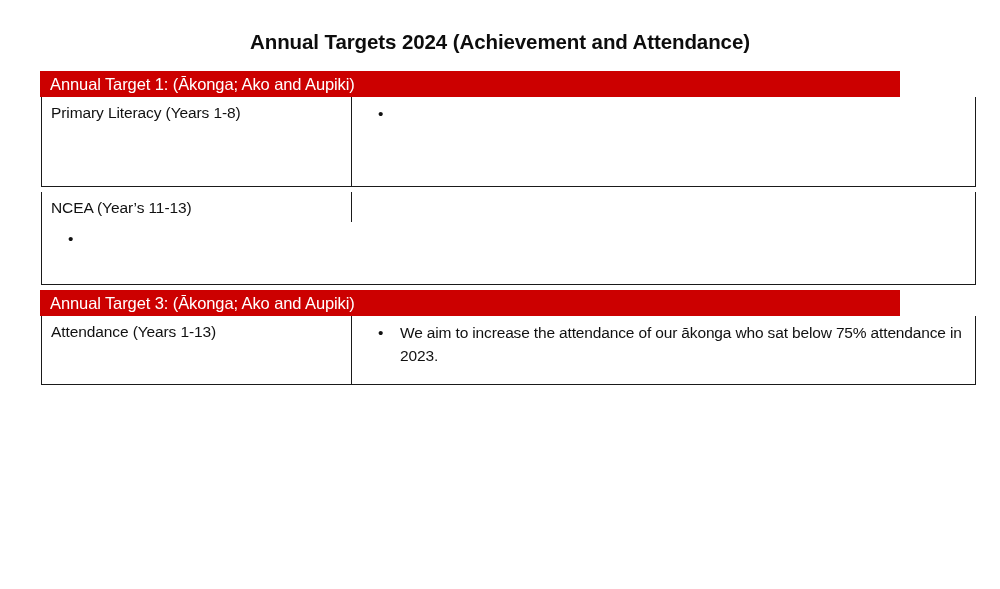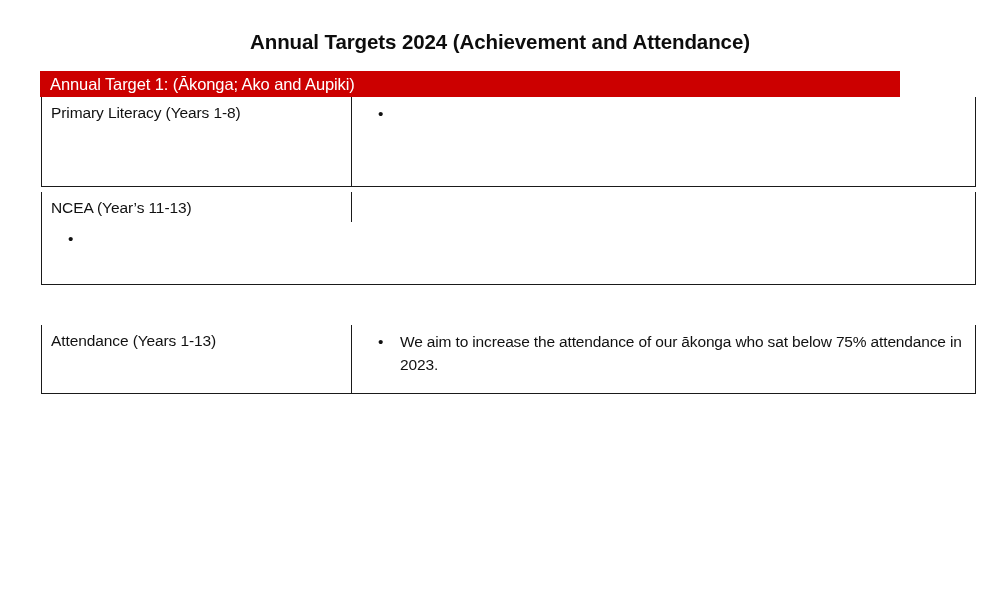--- a/index.html
+++ b/index.html
@@ -120,21 +120,21 @@
     left: 26px;
     top: 0;
     font-size: 15.5px;
     line-height: 1.47;
     color: #111111;
   }
 
   
   .row-h1 { height: 90px; }
   .row-h2 { height: 93px; flex-direction: column; }
-  .row-h3 { height: 69px; margin-top: 35px; }
+  .row-h3 { height: 69px; }
 
   .gap-small { height: 5px; }
 </style>
 </head>
 <body>
 
 <div class="page">
 
   <div class="doc-title">Annual Targets 2024 (Achievement and Attendance)</div>
 
@@ -171,20 +171,23 @@
               <span class="dot">•</span>
             </li>
           </ul>
         </div>
       </div>
     </div>
 
     <div class="gap-small"></div>
 
     <div class="target-section">
+      <div class="band">
+        <span class="band-label">Annual Target 3: (Ākonga; Ako and Aupiki)</span>
+      </div>
       <div class="row row-h3 last">
         <div class="cell-left">
           <div class="left-label">Attendance (Years 1-13)</div>
         </div>
         <div class="cell-right">
           <ul class="bullet-list">
             <li class="bullet-item">
               <span class="dot">•</span>
               <span>We aim to increase the attendance of our ākonga who sat below 75% attendance in 2023.</span>
             </li>

